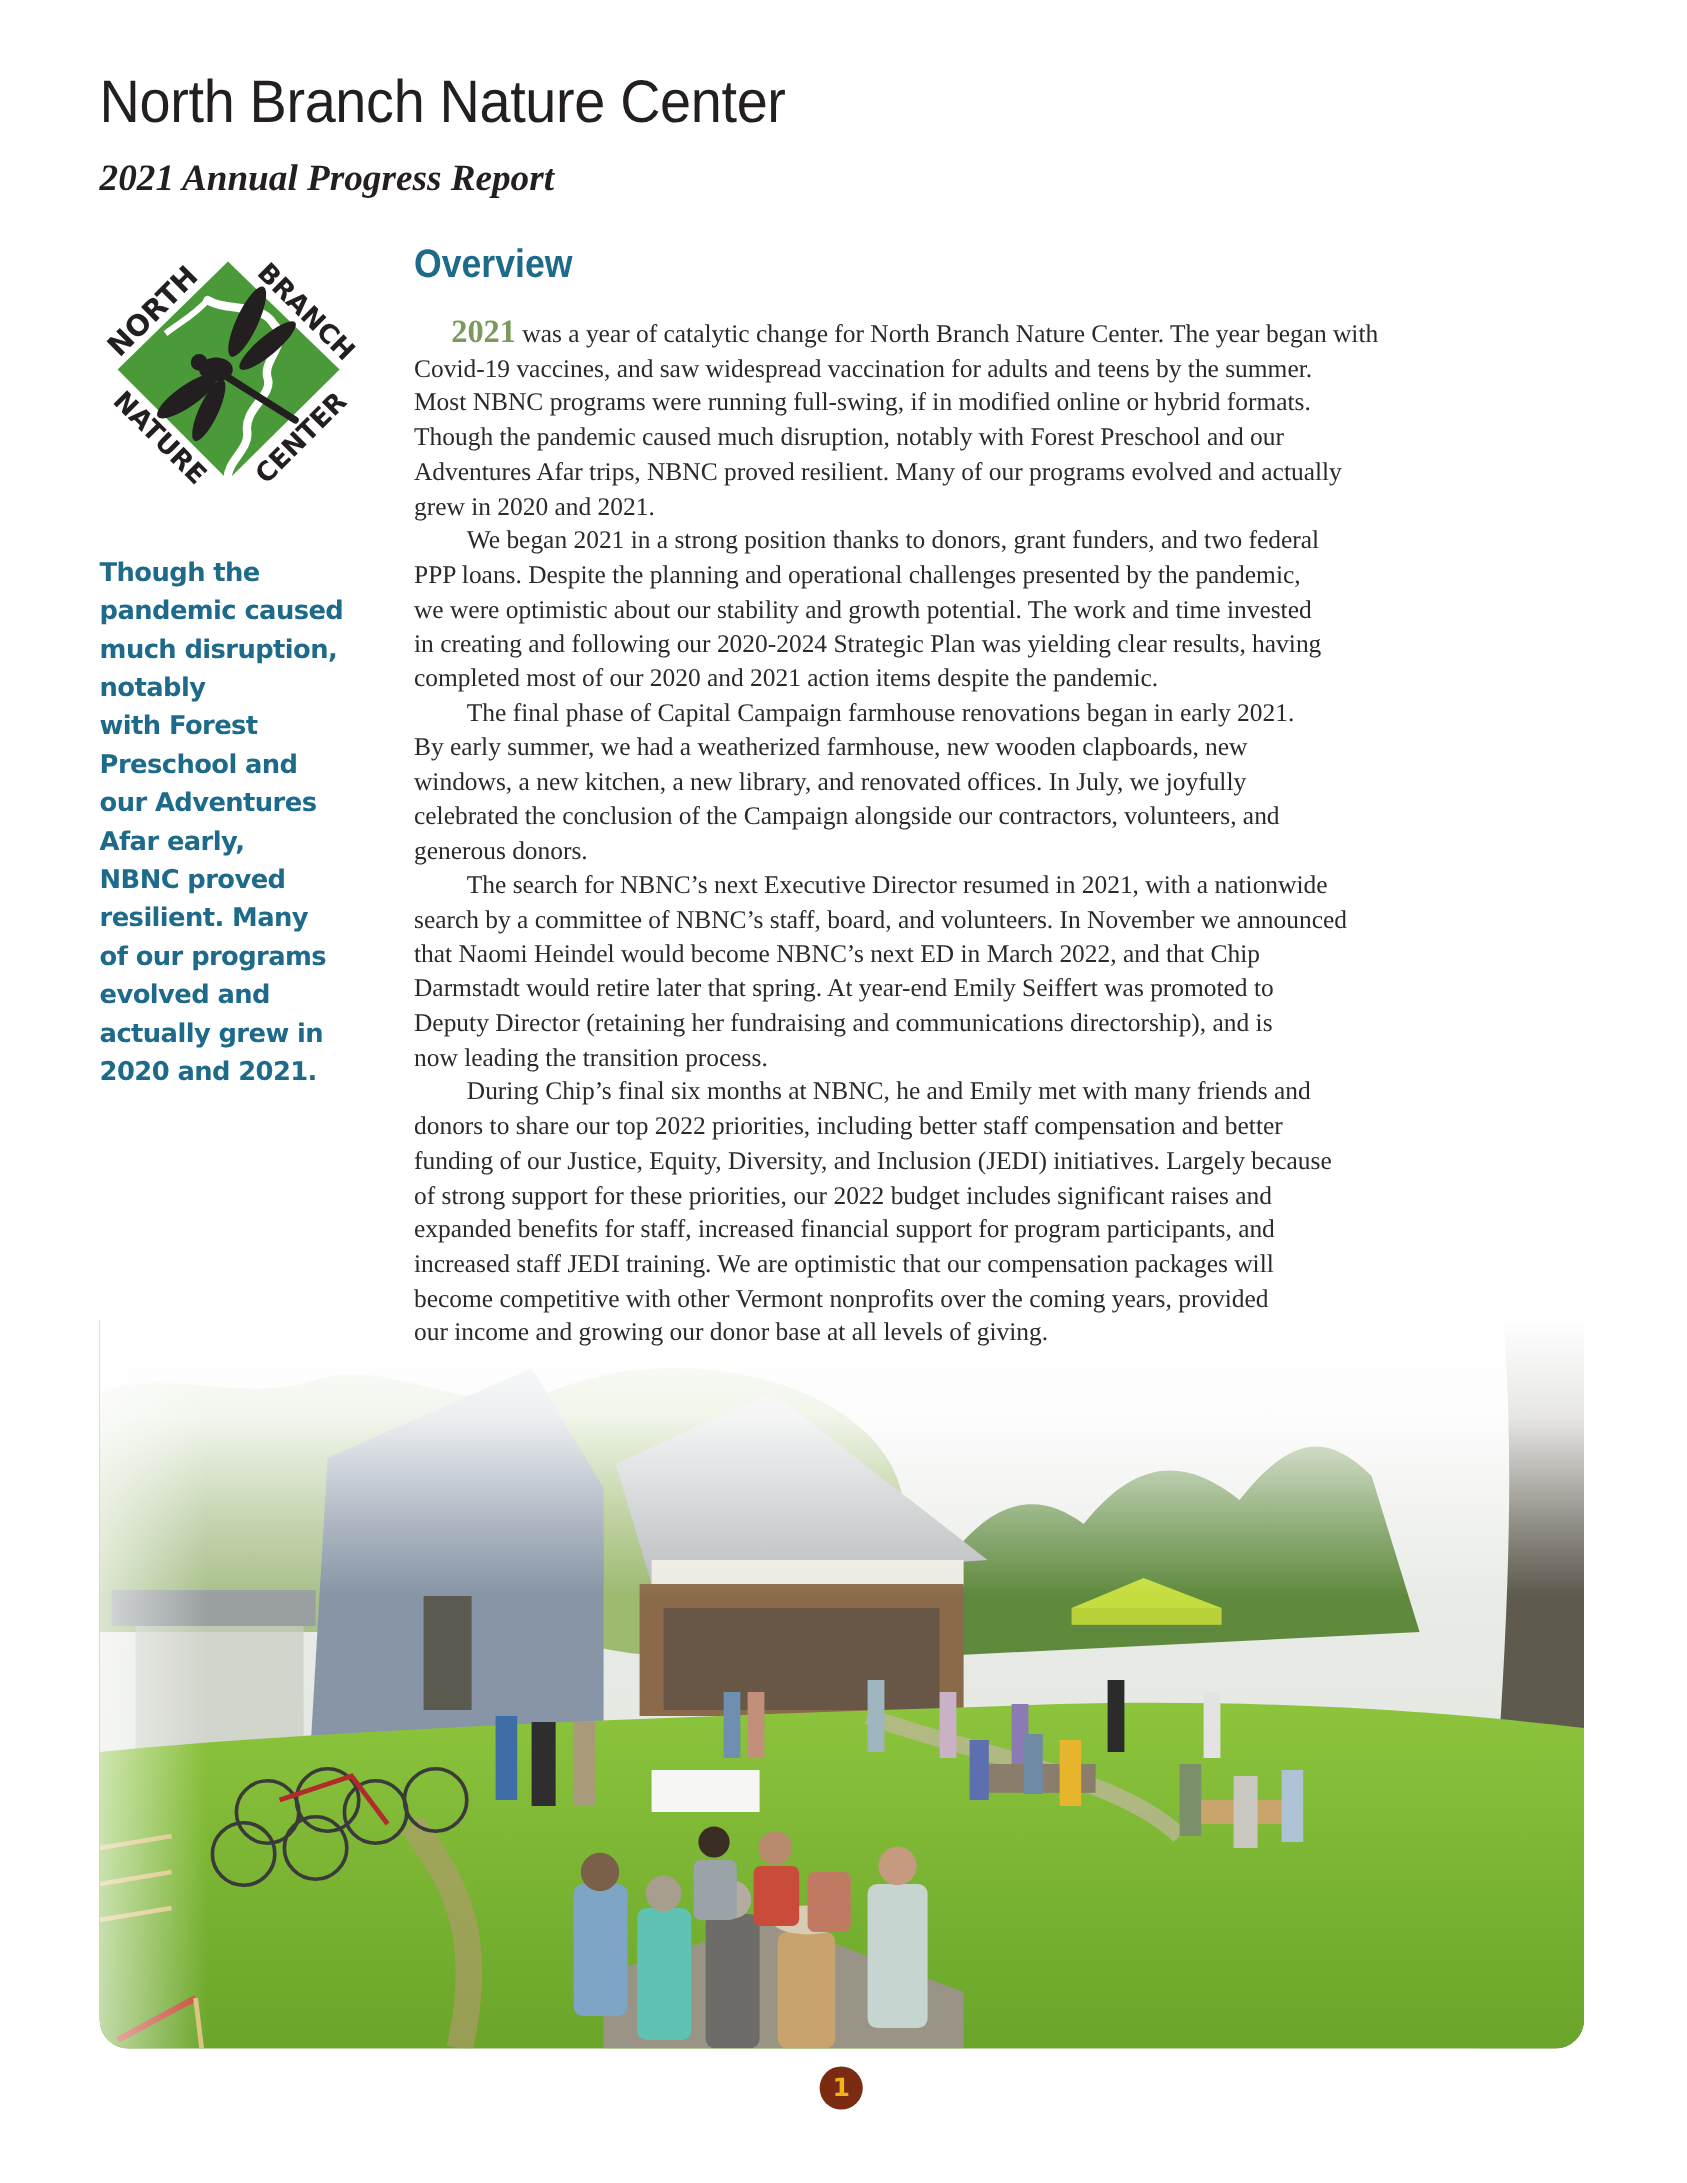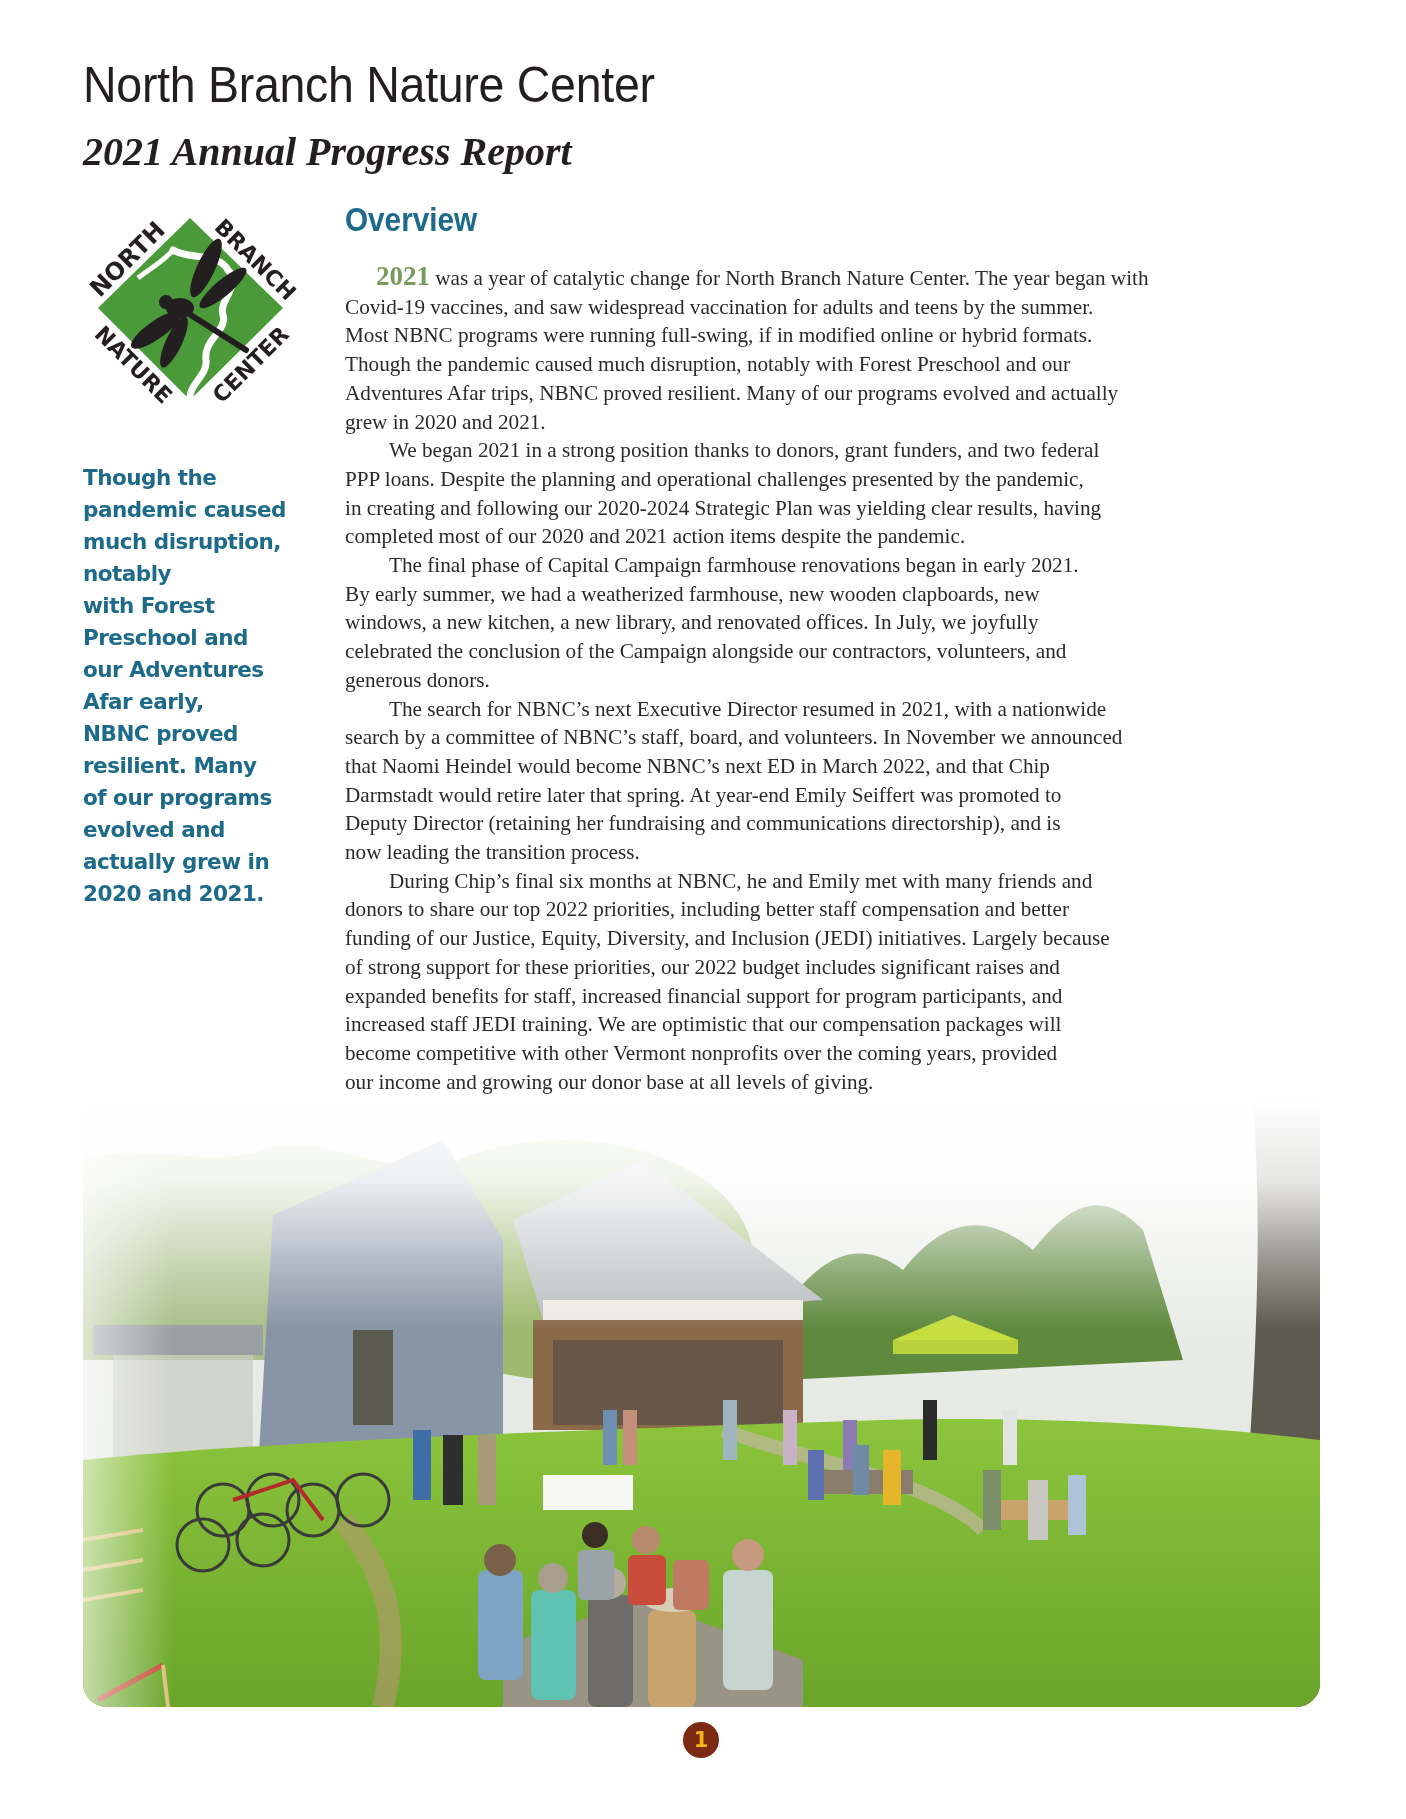--- a/index.html
+++ b/index.html
@@ -8,21 +8,21 @@
   .title {
     position: absolute; left: 83px; top: 60px;
     font-family: "Liberation Sans", sans-serif;
     font-size: 50px; font-weight: normal; color: #231f20;
     letter-spacing: -0.3px; margin: 0; line-height: 1;
     transform: scaleX(0.93); transform-origin: left;
   }
   .subtitle {
     position: absolute; left: 83px; top: 132px;
     font-family: "Liberation Serif", serif;
-    font-size: 40px; font-weight: bold; font-style: italic; color: #231f20;
+    font-size: 31px; font-weight: bold; font-style: italic; color: #231f20;
     margin: 0; line-height: 1;
   }
 
   .logo { position: absolute; left: 78px; top: 190px; width: 225px; height: 245px; }
 
   .pullquote {
     position: absolute; left: 83px; top: 462px; width: 200px;
     font-family: "DejaVu Sans", sans-serif; font-weight: bold;
     font-size: 21.5px; line-height: 32px; color: #1e6a8a;
     letter-spacing: -0.5px;
@@ -120,20 +120,21 @@
 
 <div class="body-text">
   <span class="line"><span class="dropyear">2021</span><span> was a year of catalytic change for North Branch Nature Center. The year began with</span></span>
   <span class="line">Covid-19 vaccines, and saw widespread vaccination for adults and teens by the summer.</span>
   <span class="line">Most NBNC programs were running full-swing, if in modified online or hybrid formats.</span>
   <span class="line">Though the pandemic caused much disruption, notably with Forest Preschool and our</span>
   <span class="line">Adventures Afar trips, NBNC proved resilient. Many of our programs evolved and actually</span>
   <span class="line">grew in 2020 and 2021.</span>
   <span class="line indent">We began 2021 in a strong position thanks to donors, grant funders, and two federal</span>
   <span class="line">PPP loans. Despite the planning and operational challenges presented by the pandemic,</span>
+  <span class="line">we were optimistic about our stability and growth potential. The work and time invested</span>
   <span class="line">in creating and following our 2020-2024 Strategic Plan was yielding clear results, having</span>
   <span class="line">completed most of our 2020 and 2021 action items despite the pandemic.</span>
   <span class="line indent">The final phase of Capital Campaign farmhouse renovations began in early 2021.</span>
   <span class="line">By early summer, we had a weatherized farmhouse, new wooden clapboards, new</span>
   <span class="line">windows, a new kitchen, a new library, and renovated offices. In July, we joyfully</span>
   <span class="line">celebrated the conclusion of the Campaign alongside our contractors, volunteers, and</span>
   <span class="line">generous donors.</span>
   <span class="line indent">The search for NBNC’s next Executive Director resumed in 2021, with a nationwide</span>
   <span class="line">search by a committee of NBNC’s staff, board, and volunteers. In November we announced</span>
   <span class="line">that Naomi Heindel would become NBNC’s next ED in March 2022, and that Chip</span>

